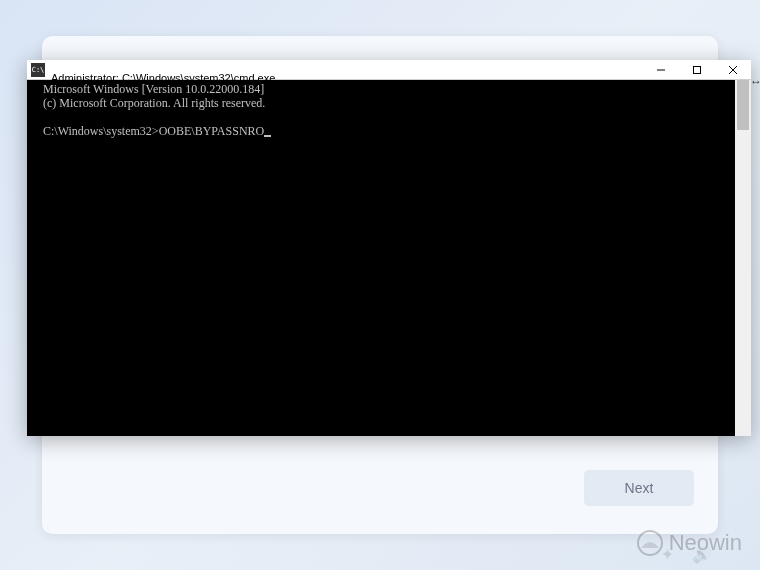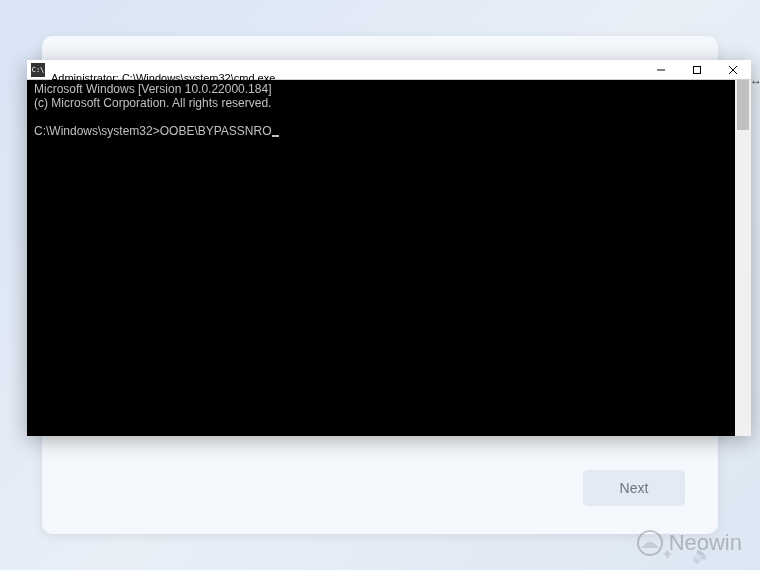--- a/index.html
+++ b/index.html
@@ -20,23 +20,23 @@
       left: 42px;
       top: 36px;
       width: 676px;
       height: 498px;
       background: #f5f8fc;
       border-radius: 10px;
       box-shadow: 0 2px 12px rgba(0,0,0,0.08);
     }
     .next-button {
       position: absolute;
-      right: 33px;
+      right: 24px;
       bottom: 28px;
-      width: 102px;
+      width: 110px;
       height: 36px;
       background: #e3eaf3;
       color: #6b7688;
       border: none;
       border-radius: 5px;
       font-size: 14px;
       cursor: pointer;
     }
     .cmd-window {
       position: absolute;
@@ -85,24 +85,24 @@
       justify-content: center;
       cursor: pointer;
       font-size: 10px;
       color: #000;
     }
     .cmd-body {
       width: calc(100% - 16px);
       height: calc(100% - 20px);
       background: #000;
       color: #c0c0c0;
-      font-family: Liberation Sans, sans-serif;
+      font-family: Liberation Serif, serif;
       font-size: 12px;
       line-height: 14px;
-      padding: 2px 0 0 7px;
+      padding: 2px 0 0 16px;
       white-space: pre;
       float: left;
     }
     .scrollbar-track {
       width: 16px;
       height: calc(100% - 20px);
       background: #f0f0f0;
       float: right;
       position: relative;
     }

